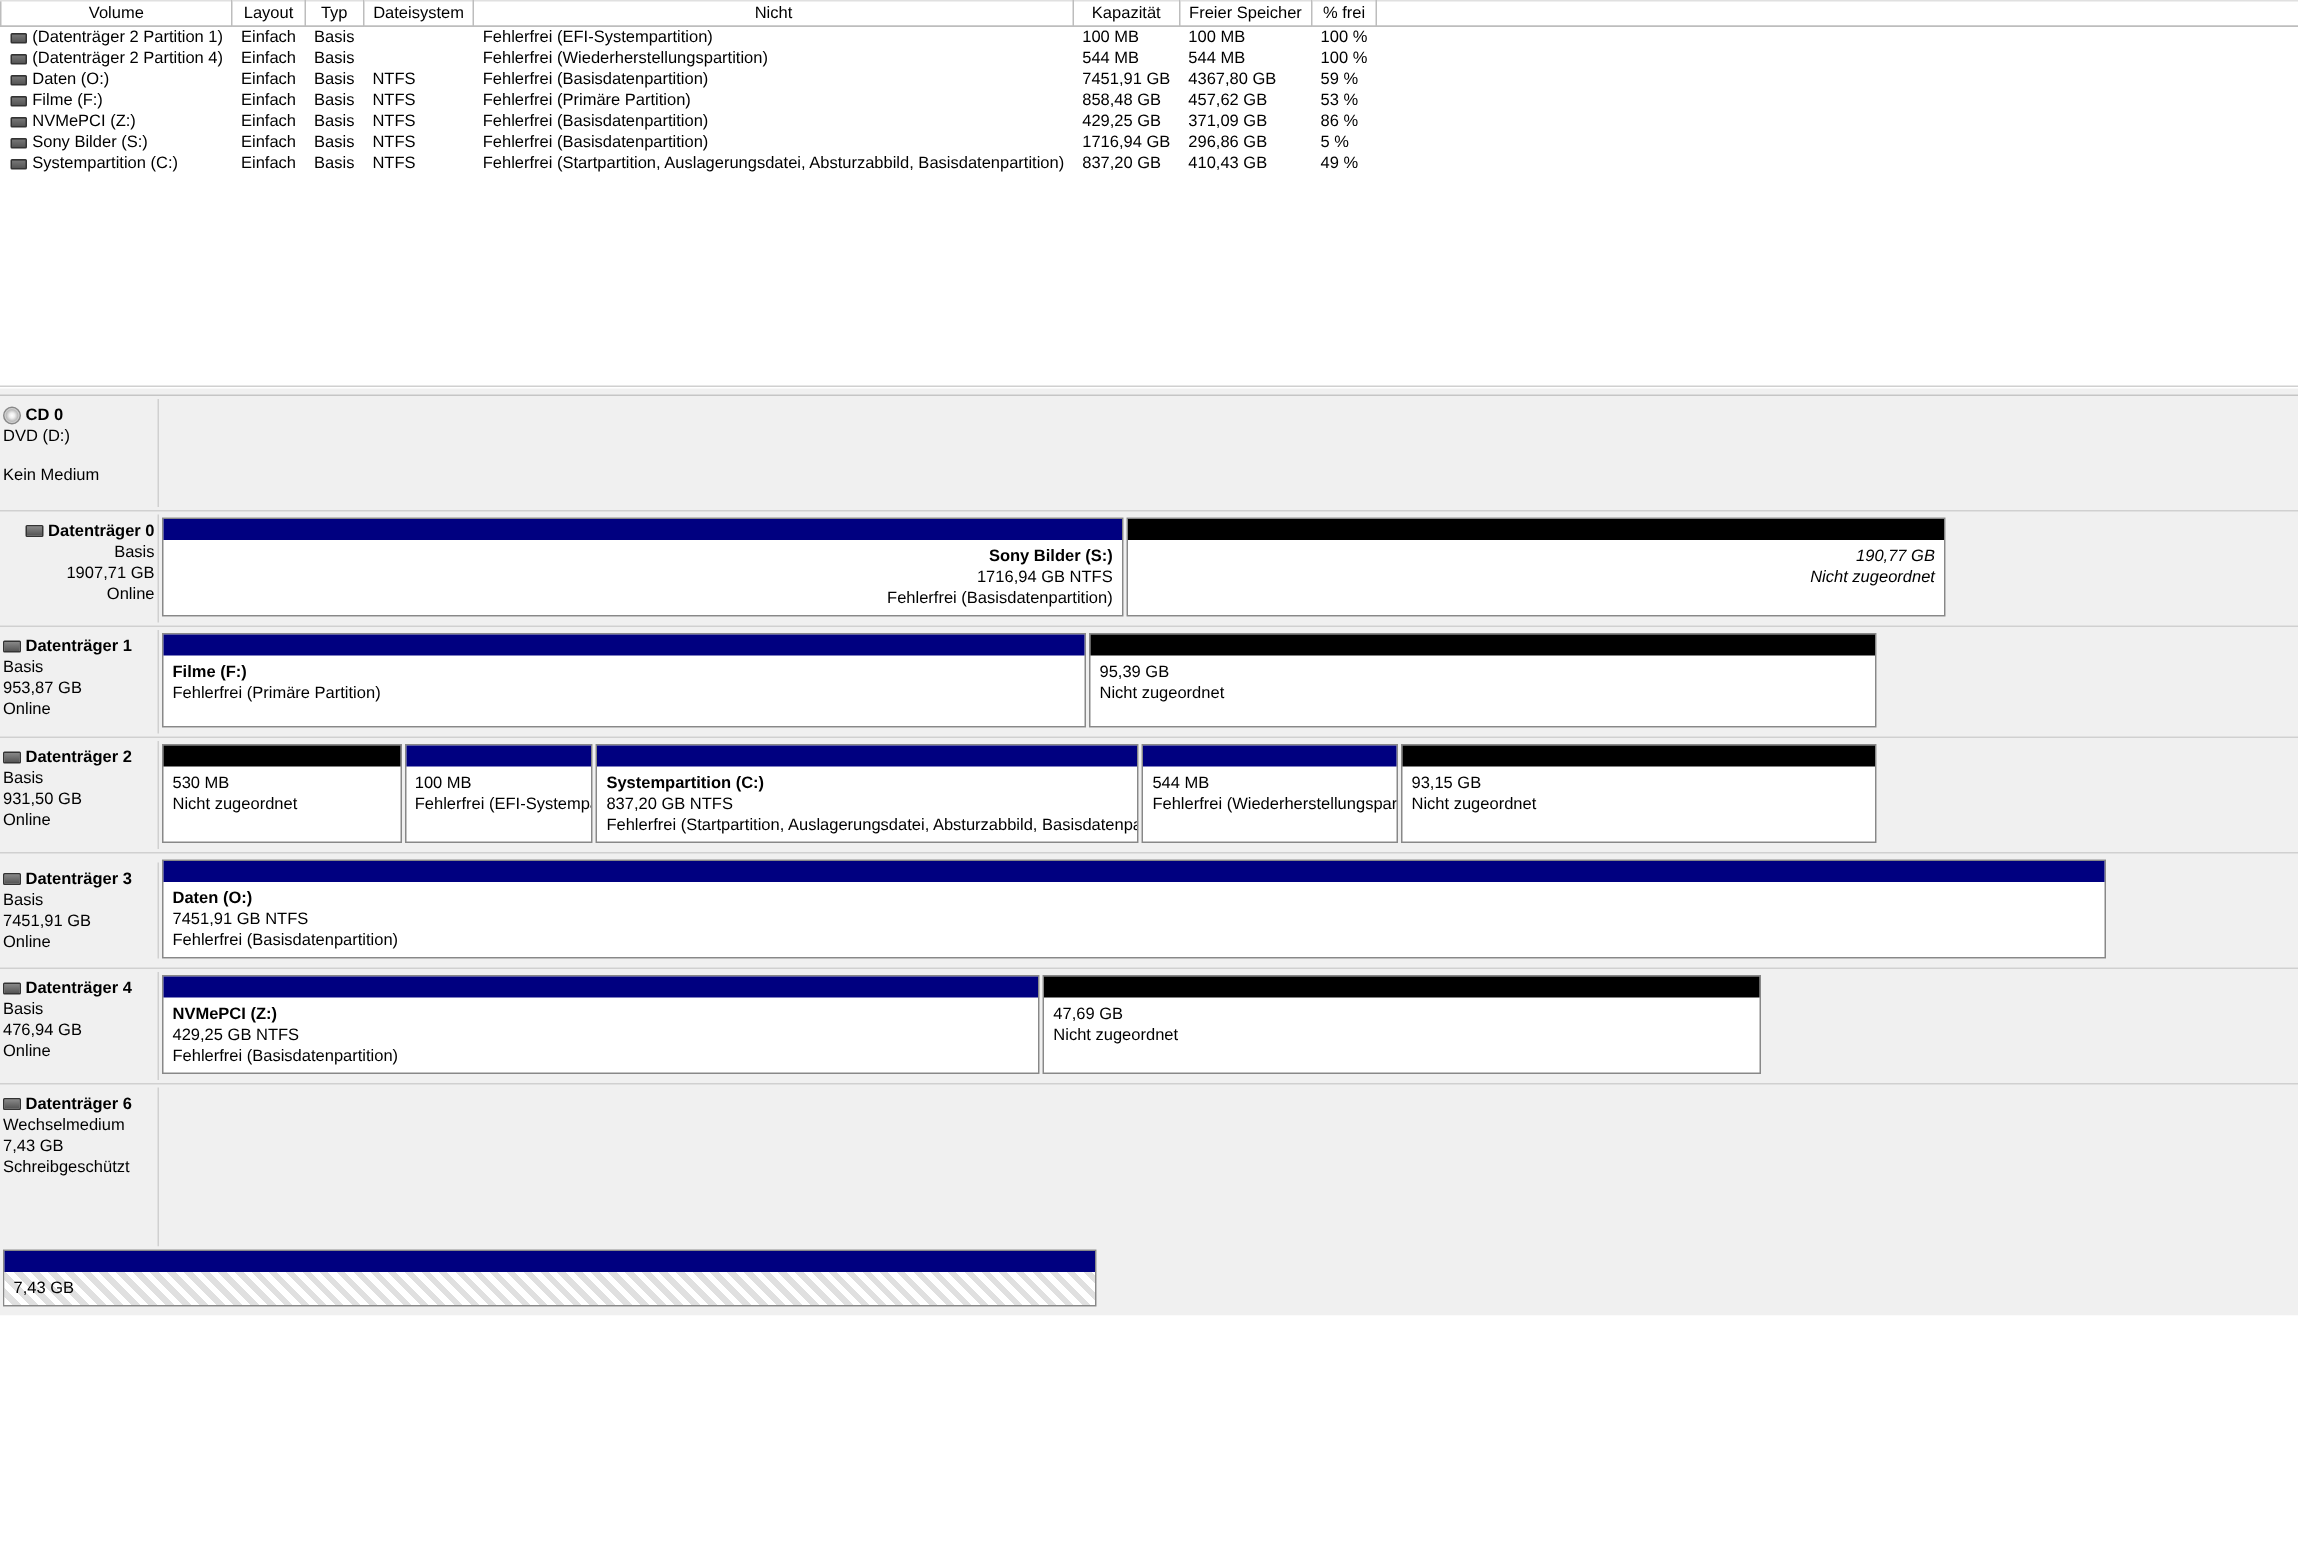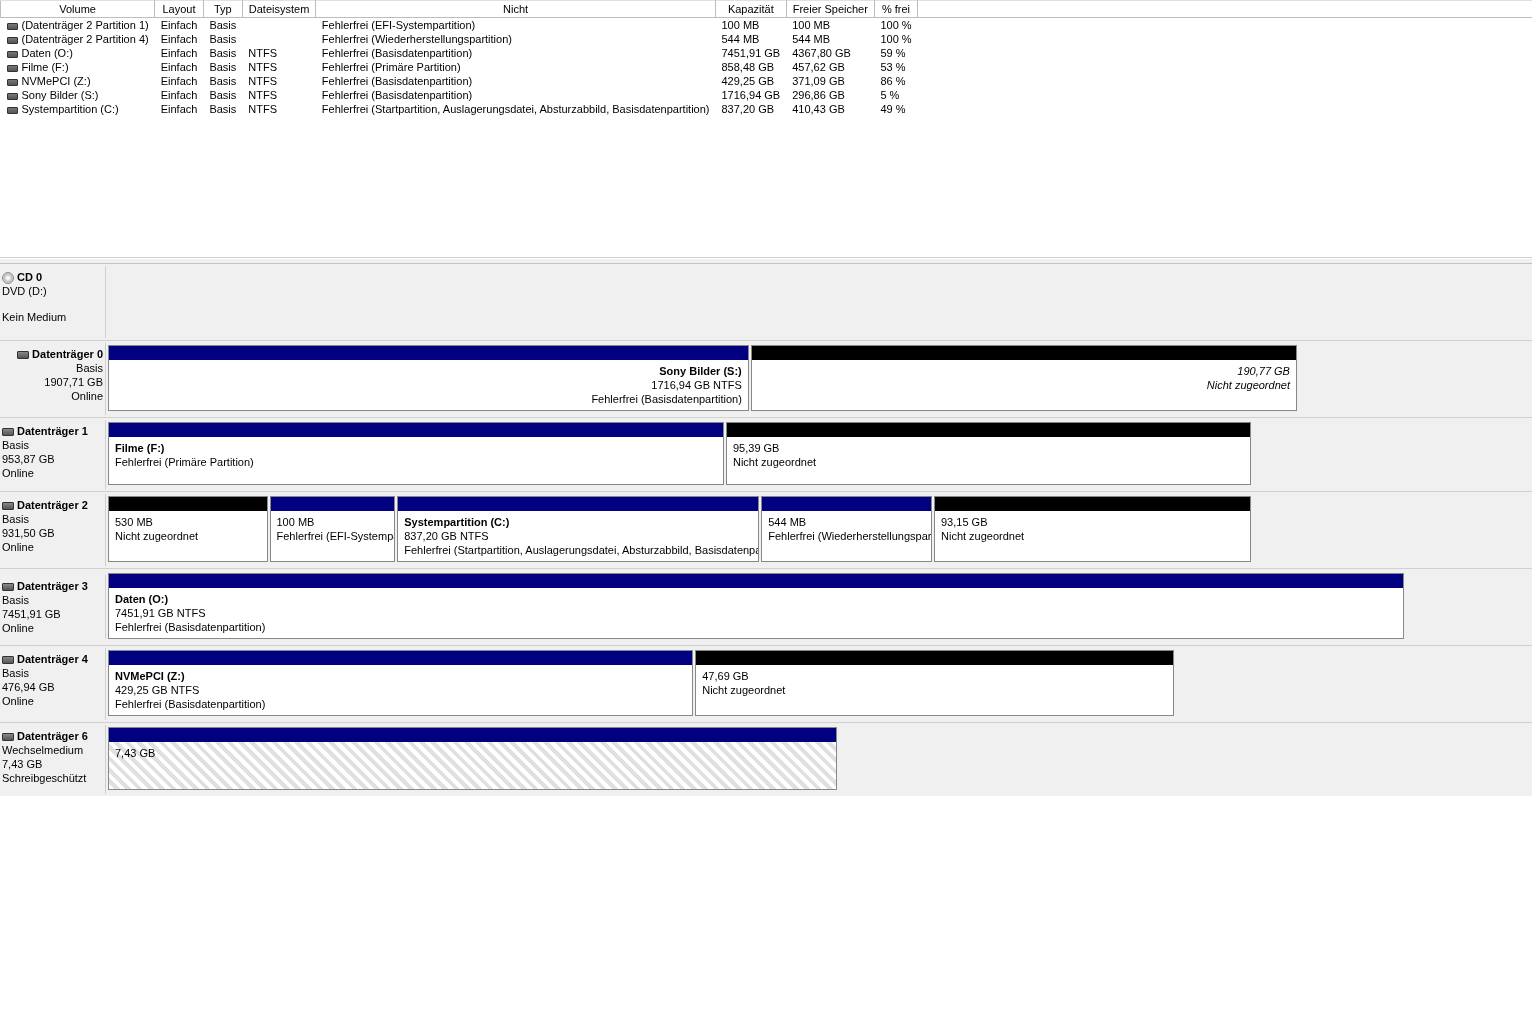--- a/index.html
+++ b/index.html
@@ -365,21 +365,21 @@
         </div>
         <div class="part" style="flex: 45 1 0px;">
           <div class="part-header hdr-black"></div>
           <div class="part-body">
             <div>47,69 GB</div>
             <div>Nicht zugeordnet</div>
           </div>
         </div>
       </div>
     </div>
-    <div class="disk-row" style="min-height: 74px;">
+    <div class="disk-row" style="min-height: 74px; flex-direction: column;">
       <div class="disk-info">
         <div><span class="disk-icon"></span><span class="disk-name">Datenträger 6</span></div>
         <div>Wechselmedium</div>
         <div>7,43 GB</div>
         <div style="">Schreibgeschützt</div>
       </div>
       <div class="disk-parts" style="max-width: 48%;">
         <div class="part hatch-body" style="flex: 100 1 0px;">
           <div class="part-header hdr-blue"></div>
           <div class="part-body">

